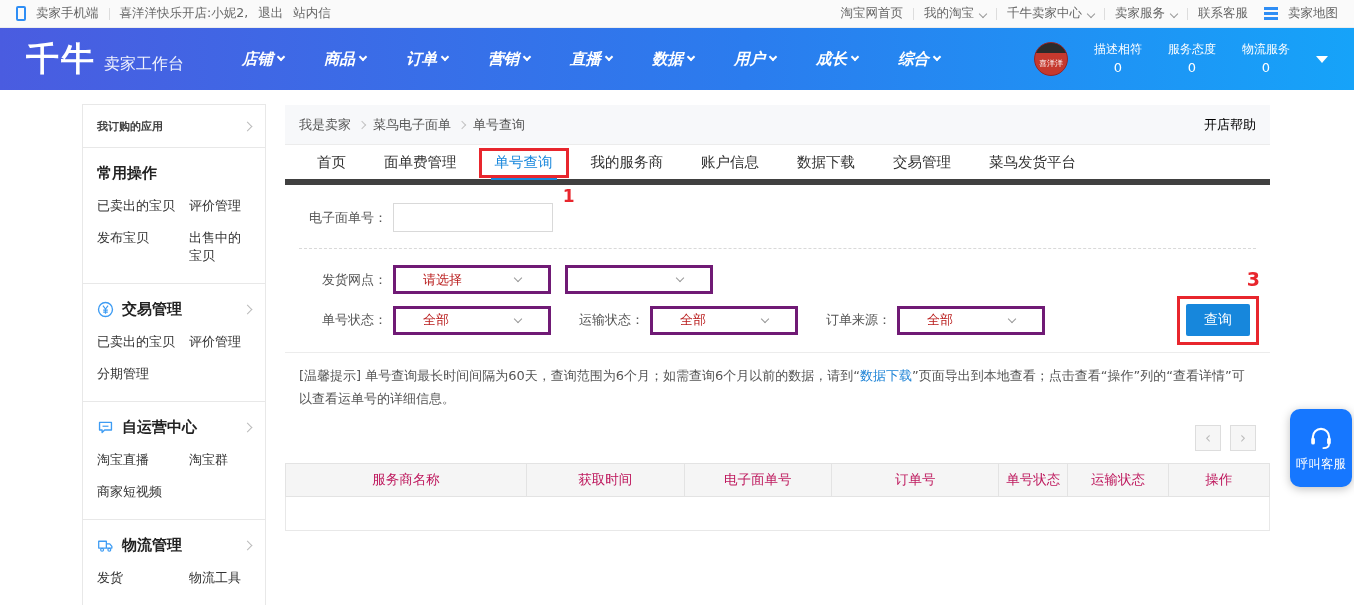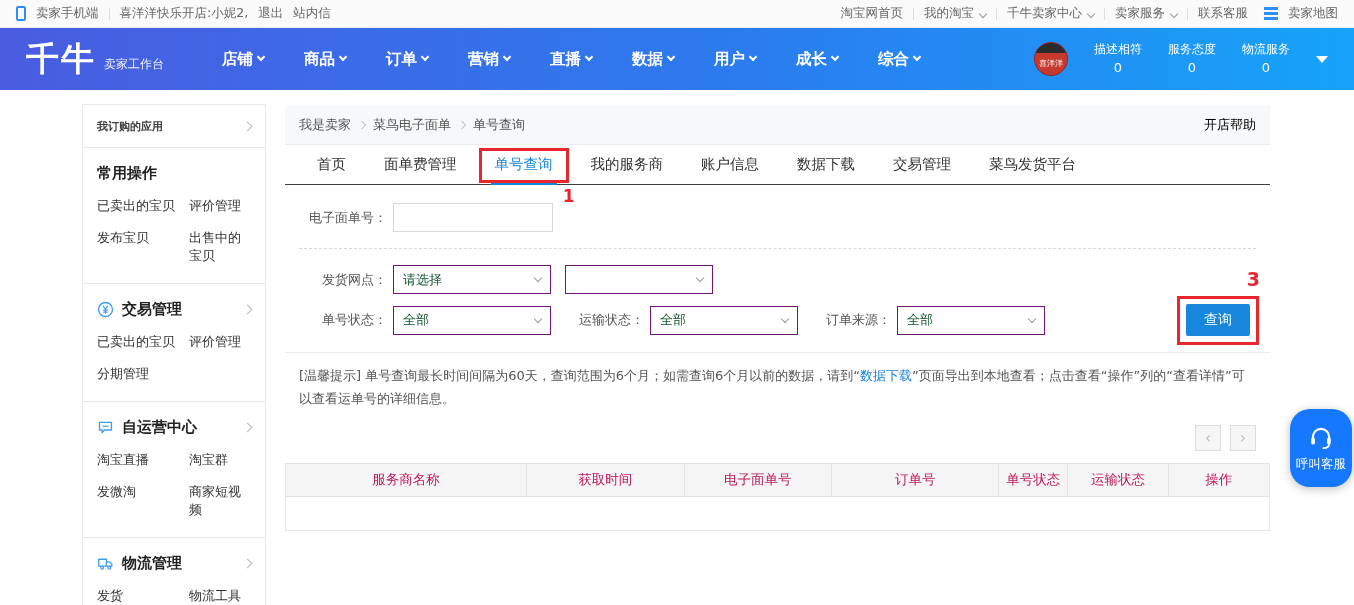--- a/index.html
+++ b/index.html
@@ -16,22 +16,22 @@
   .caret-dn { width:6px; height:6px; border-right:1.5px solid #999; border-bottom:1.5px solid #999;
               transform:rotate(45deg); display:inline-block; margin:-3px 0 0 2px; }
   .menu-ico { display:inline-flex; flex-direction:column; gap:2px; margin-left:6px; }
   .menu-ico i { width:14px; height:3px; background:#2f8ef5; display:block; }
   .tb-link { cursor:pointer; }
 
   
   .nav { height:62px; background:linear-gradient(90deg,#4a5ce0 0%,#2b7cee 55%,#16a3f9 100%);
          display:flex; align-items:center; padding:0 26px; color:#fff; }
   .logo { font-size:33px; font-weight:bold; letter-spacing:2px; }
-  .logo-sub { font-size:12px; opacity:.92; margin:10px 0 0 8px; }
-  .nav-menus { display:flex; gap:40px; margin-left:58px; font-size:15.5px; font-weight:bold; }
+  .logo-sub { font-size:16px; opacity:.92; margin:10px 0 0 8px; }
+  .nav-menus { display:flex; gap:40px; margin-left:58px; font-size:15.5px; font-weight:bold;font-style:italic; }
   .nav-menu { display:flex; align-items:center; gap:5px; cursor:pointer; }
   .caret-w { width:6px; height:6px; border-right:2px solid #fff; border-bottom:2px solid #fff;
              transform:rotate(45deg); display:inline-block; margin-top:-4px; }
   .nav-right { margin-left:auto; display:flex; align-items:center; gap:26px; }
   .avatar { width:34px; height:34px; border-radius:50%; overflow:hidden;
             background:linear-gradient(180deg,#2b2b2b 0%,#2b2b2b 32%,#c5392e 32%);
             display:flex; align-items:flex-end; justify-content:center;
             color:#fff; font-size:8px; padding-bottom:6px; border:1px solid #922; }
   .score { text-align:center; font-size:12px; line-height:1.5; }
   .score .val { font-size:13px; }
@@ -55,39 +55,39 @@
 
   
   .main { position:absolute; left:285px; top:105px; width:985px; }
   .crumbbar { height:40px; background:#f7f8fa; border-bottom:1px solid #ececec;
               display:flex; align-items:center; padding:0 14px; font-size:13px; color:#555; gap:8px; }
   .crumb-sep { width:6px; height:6px; border-right:1.5px solid #c3c3c3; border-top:1.5px solid #c3c3c3;
                transform:rotate(45deg); display:inline-block; }
   .help-link { margin-left:auto; color:#000000; cursor:pointer; }
 
   .tabs { display:flex; gap:38px; align-items:center; height:40px; padding:0 32px;
-          border-bottom:1px solid #404040; font-size:14.5px; color:#333; }
+          border-bottom:6px solid #404040; font-size:14.5px; color:#333; }
   .tab { cursor:pointer; position:relative; height:100%; display:flex; align-items:center; }
   .tab.active { color:#1787dc; }
   .tab.active::after { content:""; position:absolute; left:-4px; right:-4px; bottom:-1px;
                        height:2px; background:#1787dc; }
   .red-frame-tab { position:absolute; left:-16px; right:-16px; top:3px; bottom:1px;
                    border:3px solid #e8262d; pointer-events:none; }
   .step1 { position:absolute; top:41px; right:-22px; color:#e8262d; font-weight:bold; font-size:17px; }
 
   .waybill-row { display:flex; align-items:center; padding:18px 14px 16px; }
   .flabel { width:88px; text-align:right; font-size:13px; color:#555; margin-right:6px; flex:0 0 88px; }
   .tinput { width:160px; height:29px; border:1px solid #d9d9d9; background:#fff; }
   .dashed { border-top:1px dashed #d9d9d9; margin:0 14px; }
 
   .filters { padding:16px 14px 16px; border-bottom:1px solid #ececec; }
   .frow { display:flex; align-items:center; margin-bottom:10px; }
   .frow:last-child { margin-bottom:0; }
-  .sel { width:158px; height:29px; border:1px solid #701a75; background:#fff;
-         display:flex; align-items:center; padding:0 9px; font-size:13px; color:#14532d; cursor:pointer; }
+  .sel { width:158px; height:29px; border:3px solid #701a75; background:#fff;
+         display:flex; align-items:center; padding:0 27px; font-size:13px; color:#b91c1c; cursor:pointer; }
   .sel .caret-dn { margin-left:auto; }
   .sel2 { width:148px; margin-left:14px; }
   .dinput { width:158px; height:29px; border:1px solid #d9d9d9; background:#fff;
             display:flex; align-items:center; justify-content:flex-end; padding:0 7px; }
   .dinput.d2 { width:148px; }
   .to-lbl { margin:0 8px; font-size:13px; color:#555; }
   .cal-ico { width:14px; height:14px; }
   .step2 { margin-left:74px; color:#e8262d; font-size:17px; font-weight:bold; }
   .inline-lbl { font-size:13px; color:#555; margin:0 6px 0 28px; }
   .query-wrap { margin-left:auto; position:relative; margin-right:6px; }
@@ -103,21 +103,21 @@
   .pag { display:flex; justify-content:flex-end; gap:9px; padding:8px 14px 12px; }
   .pg-btn { width:26px; height:26px; background:#f6f6f6; border:1px solid #ddd; color:#bbb;
             display:flex; align-items:center; justify-content:center; font-size:15px; cursor:pointer; }
 
   table.grid { width:100%; border-collapse:collapse; font-size:13.5px; color:#be185d; table-layout:fixed; }
   table.grid th { background:#f5f5f5; border:1px solid #e3e3e3; height:33px; font-weight:normal; }
   table.grid td { border:1px solid #e8e8e8; height:34px; background:#fff; }
 
   
   .service { position:absolute; right:2px; top:409px; width:62px; height:78px; background:#1677ff;
-             border-radius:20px; color:#fff; display:flex; flex-direction:column; align-items:center;
+             border-radius:10px; color:#fff; display:flex; flex-direction:column; align-items:center;
              justify-content:center; gap:5px; font-size:12.5px; cursor:pointer;
              box-shadow:0 2px 10px rgba(0,0,0,.25); }
 </style>
 </head>
 <body>
 
 <div class="screen">
 
   <div class="topbar">
     <div class="grp">
@@ -257,21 +257,20 @@
         <svg class="sec-ico" viewBox="0 0 20 20">
           <path d="M3 4 h14 v9 h-8 l-3 3 v-3 h-3 z" fill="none" stroke="#3e9cf3" stroke-width="1.6" stroke-linejoin="round"></path>
           <path d="M6.5 8.5 H13.5" stroke="#3e9cf3" stroke-width="1.4"></path>
         </svg>
         <span>自运营中心</span>
         <span class="chev-r"></span>
       </div>
       <div class="sec-items">
         <span>淘宝直播</span>
         <span>淘宝群</span>
-        <span>发微淘</span>
         <span>商家短视频</span>
       </div>
     </div>
 
     <div class="side-box side-sec">
       <div class="sec-title">
         <svg class="sec-ico" viewBox="0 0 20 20">
           <path d="M2 5 h9 v8 h-9 z M11 8 h4 l2.5 3 v2 h-6.5" fill="none" stroke="#3e9cf3" stroke-width="1.5" stroke-linejoin="round"></path>
           <circle cx="6" cy="15" r="1.7" fill="none" stroke="#3e9cf3" stroke-width="1.4"></circle>
           <circle cx="14.5" cy="15" r="1.7" fill="none" stroke="#3e9cf3" stroke-width="1.4"></circle>

